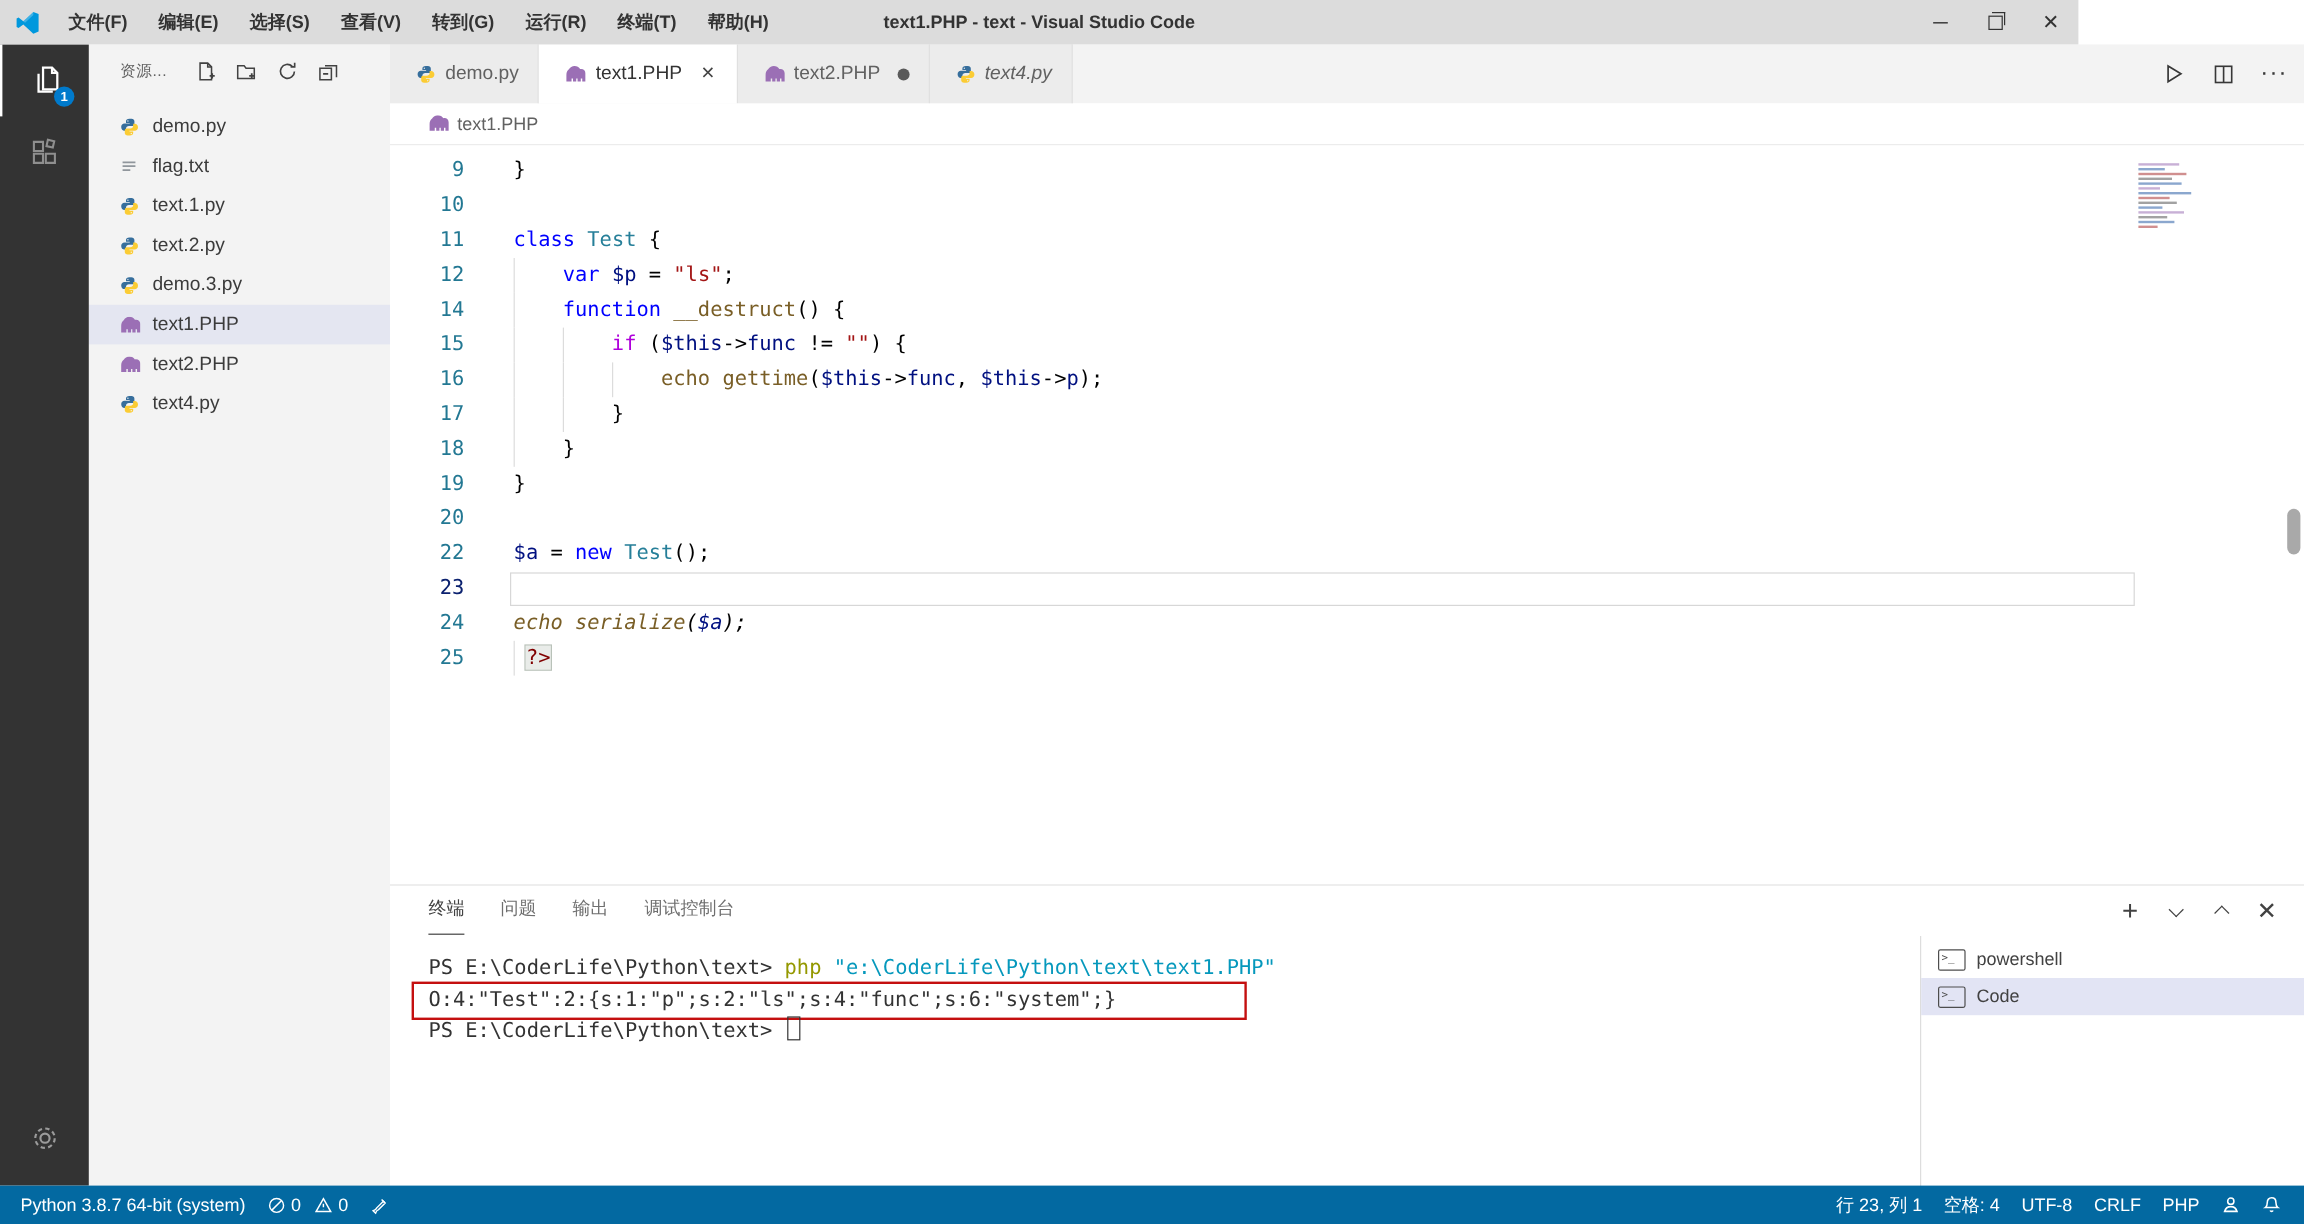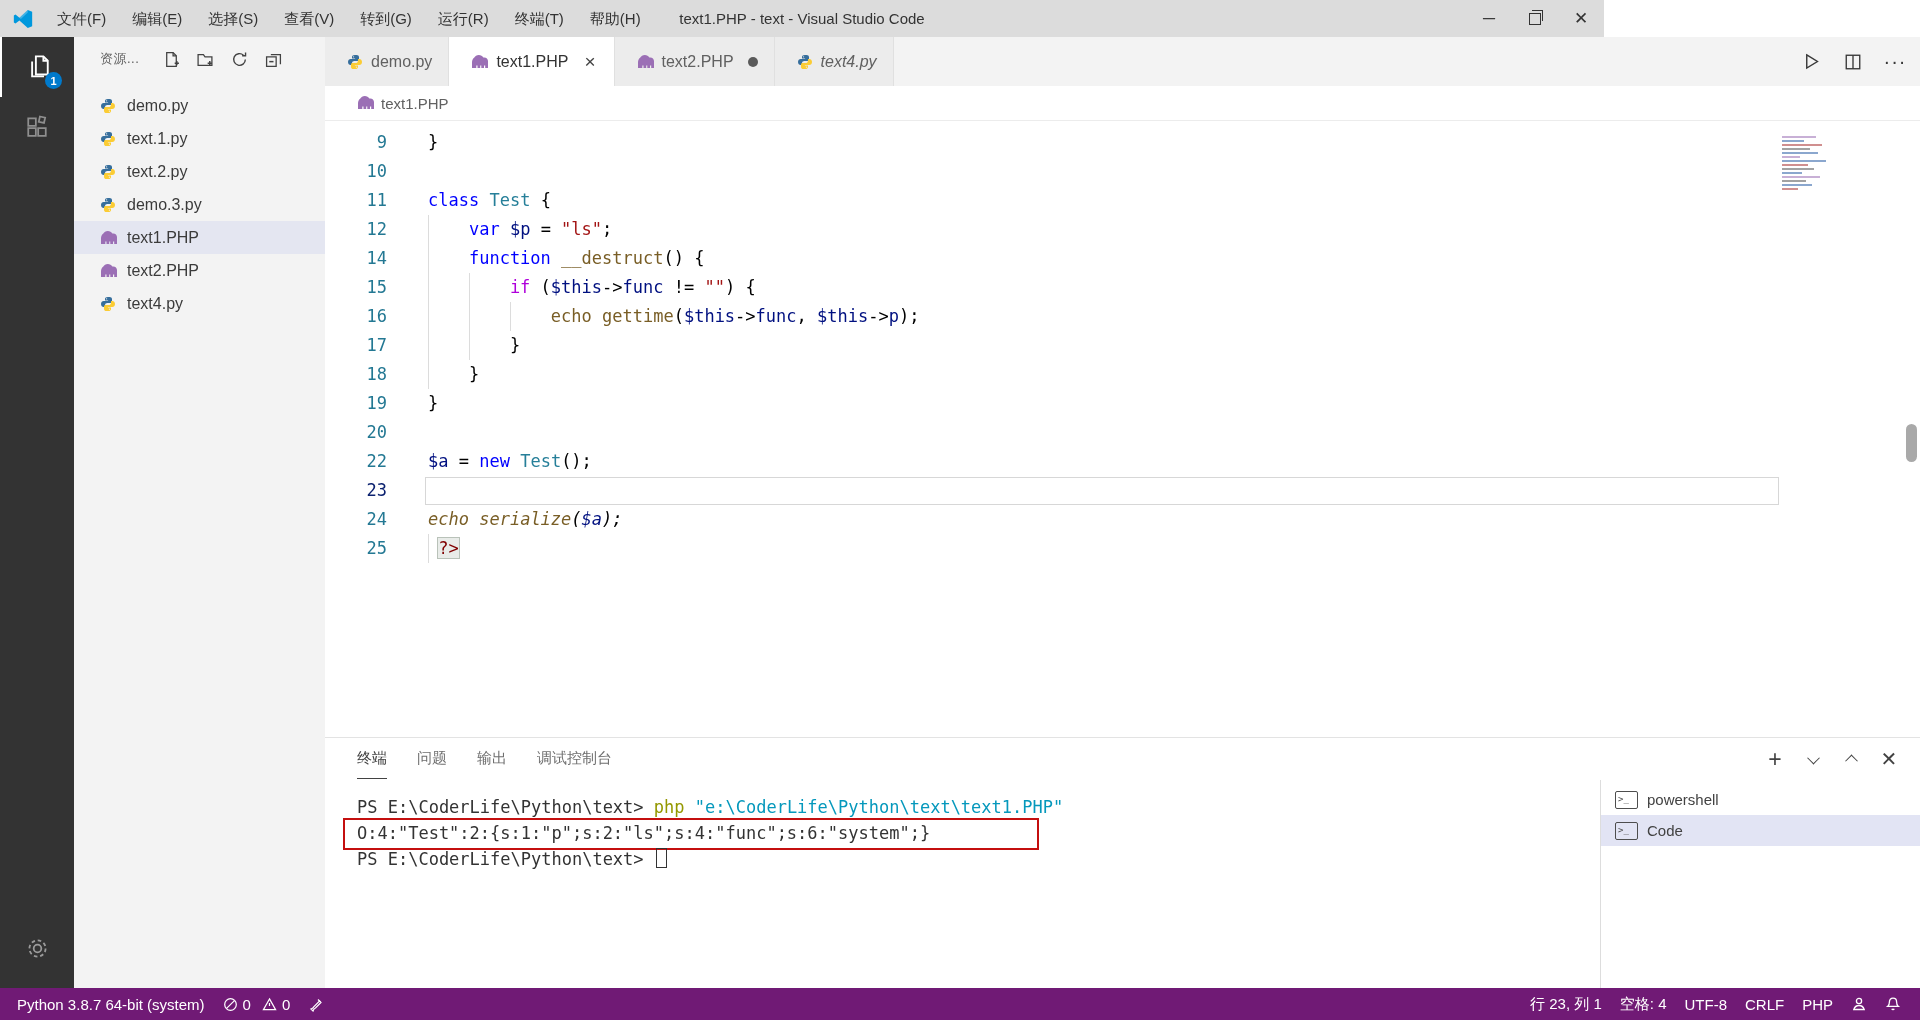--- a/index.html
+++ b/index.html
@@ -1,20 +1,20 @@
 <!DOCTYPE html>
 <html><head>
 <meta charset="utf-8">
 <style>
   html,body{margin:0;padding:0;}
   body{width:1920px;height:1020px;position:relative;overflow:hidden;background:#fff;
        font-family:"Liberation Sans","DejaVu Sans",sans-serif;-webkit-font-smoothing:antialiased;}
   
-  .titlebar{position:absolute;left:0;top:0;width:1604px;height:37px;background:#dcdcdc;
-            display:flex;align-items:center;z-index:30;}
+  .titlebar{position:absolute;left:0;top:0;width:1732px;height:37px;background:#dcdcdc;
+            display:flex;align-items:center;z-index:30;font-weight:bold;}
   .logo{margin:0 10px 0 12px;display:flex;align-items:center;}
   .menubar{display:flex;height:100%;align-items:center;}
   .menu-item{padding:0 13px;font-size:15px;color:#333;line-height:37px;cursor:default;}
   .wtitle{position:absolute;left:50%;transform:translateX(-50%);font-size:15px;color:#333;}
   .wincontrols{position:absolute;right:0;top:0;height:37px;display:flex;}
   .wc{width:46px;height:37px;display:flex;align-items:center;justify-content:center;color:#333;font-size:17px;}
   .wc-restore i{display:block;width:10px;height:10px;border:1px solid #333;position:relative;background:#dcdcdc;}
   .wc-restore i::before{content:"";position:absolute;left:2px;top:-4px;width:10px;height:10px;border:1px solid #333;
                         border-left:none;border-bottom:none;}
   
@@ -80,21 +80,21 @@
   .tt-def{color:#333;}.tt-cmd{color:#949800;}.tt-path{color:#0598bc;}
   .tline.boxed::after{content:"";position:absolute;left:-14px;top:-2px;width:692px;height:28px;
                       border:2px solid #c40f0f;pointer-events:none;}
   .tcur{display:inline-block;width:9px;height:18px;border:1px solid #333;vertical-align:-3px;margin-left:2px;}
   .shelllist{position:absolute;right:0;top:42px;width:319px;bottom:0;border-left:1px solid #ddd;padding-top:4px;}
   .shrow{height:31px;display:flex;align-items:center;padding-left:14px;font-size:15px;color:#424242;cursor:default;}
   .shrow.sel{background:#e2e4f4;}
   .shicon{width:19px;height:16px;border:1px solid #4d4d4d;border-radius:2px;margin-right:9px;
           font-family:"DejaVu Sans Mono",monospace;font-size:9px;line-height:14px;padding-left:2px;color:#4d4d4d;}
   
-  .statusbar{position:absolute;left:0;top:988px;width:1920px;height:32px;background:#701a75;color:#fff;
+  .statusbar{position:absolute;left:0;top:988px;width:1920px;height:32px;background:#0369a1;color:#fff;
              display:flex;align-items:center;justify-content:space-between;font-size:15px;z-index:40;}
   .sbleft,.sbright{display:flex;align-items:center;height:100%;}
   .sitem{display:flex;align-items:center;gap:5px;padding:0 9px;height:100%;cursor:default;}
   .sbleft{padding-left:8px;}
   .sbright{padding-right:10px;}
   svg{display:block;}
 </style>
 </head>
 <body>
 
@@ -187,20 +187,28 @@
         <span class="ficon">
           <svg width="16" height="16" viewBox="0 0 16 16">
             <path fill="#366e9c" d="M7.9 1C5.9 1 5 1.9 5 3.1V4.4h3.1v.6H3.7C2.2 5 1 6 1 7.9c0 2 1.2 3 2.7 3H5V9.2C5 7.8 6.1 6.9 7.4 6.9h3C11.5 6.9 12 6.2 12 5.2V3.1C12 1.9 11 1 9.6 1H7.9zM6.6 2.2c.3 0 .6.3.6.6s-.3.6-.6.6S6 3.1 6 2.8s.3-.6.6-.6z"></path>
             <path fill="#fbcc34" d="M8.1 15c2 0 2.9-.9 2.9-2.1V11.6H7.9V11h4.4c1.5 0 2.7-1 2.7-2.9 0-2-1.2-3-2.7-3H11v1.7C11 8.2 9.9 9.1 8.6 9.1h-3C4.5 9.1 4 9.8 4 10.8v2.1C4 14.1 5 15 6.4 15h1.7zm1.3-1.2c-.3 0-.6-.3-.6-.6s.3-.6.6-.6.6.3.6.6-.3.6-.6.6z"></path>
           </svg>
         </span>
         <span class="flabel">demo.py</span>
       </div>
       <div class="frow">
         <span class="ficon">
+          <svg width="15" height="15" viewBox="0 0 14 14" fill="none" stroke="#90969c" stroke-width="1.4">
+            <path d="M2 4h10M2 7h10M2 10h6"></path>
+          </svg>
+        </span>
+        <span class="flabel">flag.txt</span>
+      </div>
+      <div class="frow">
+        <span class="ficon">
           <svg width="16" height="16" viewBox="0 0 16 16">
             <path fill="#366e9c" d="M7.9 1C5.9 1 5 1.9 5 3.1V4.4h3.1v.6H3.7C2.2 5 1 6 1 7.9c0 2 1.2 3 2.7 3H5V9.2C5 7.8 6.1 6.9 7.4 6.9h3C11.5 6.9 12 6.2 12 5.2V3.1C12 1.9 11 1 9.6 1H7.9zM6.6 2.2c.3 0 .6.3.6.6s-.3.6-.6.6S6 3.1 6 2.8s.3-.6.6-.6z"></path>
             <path fill="#fbcc34" d="M8.1 15c2 0 2.9-.9 2.9-2.1V11.6H7.9V11h4.4c1.5 0 2.7-1 2.7-2.9 0-2-1.2-3-2.7-3H11v1.7C11 8.2 9.9 9.1 8.6 9.1h-3C4.5 9.1 4 9.8 4 10.8v2.1C4 14.1 5 15 6.4 15h1.7zm1.3-1.2c-.3 0-.6-.3-.6-.6s.3-.6.6-.6.6.3.6.6-.3.6-.6.6z"></path>
           </svg>
         </span>
         <span class="flabel">text.1.py</span>
       </div>
       <div class="frow">
         <span class="ficon">
           <svg width="16" height="16" viewBox="0 0 16 16">

